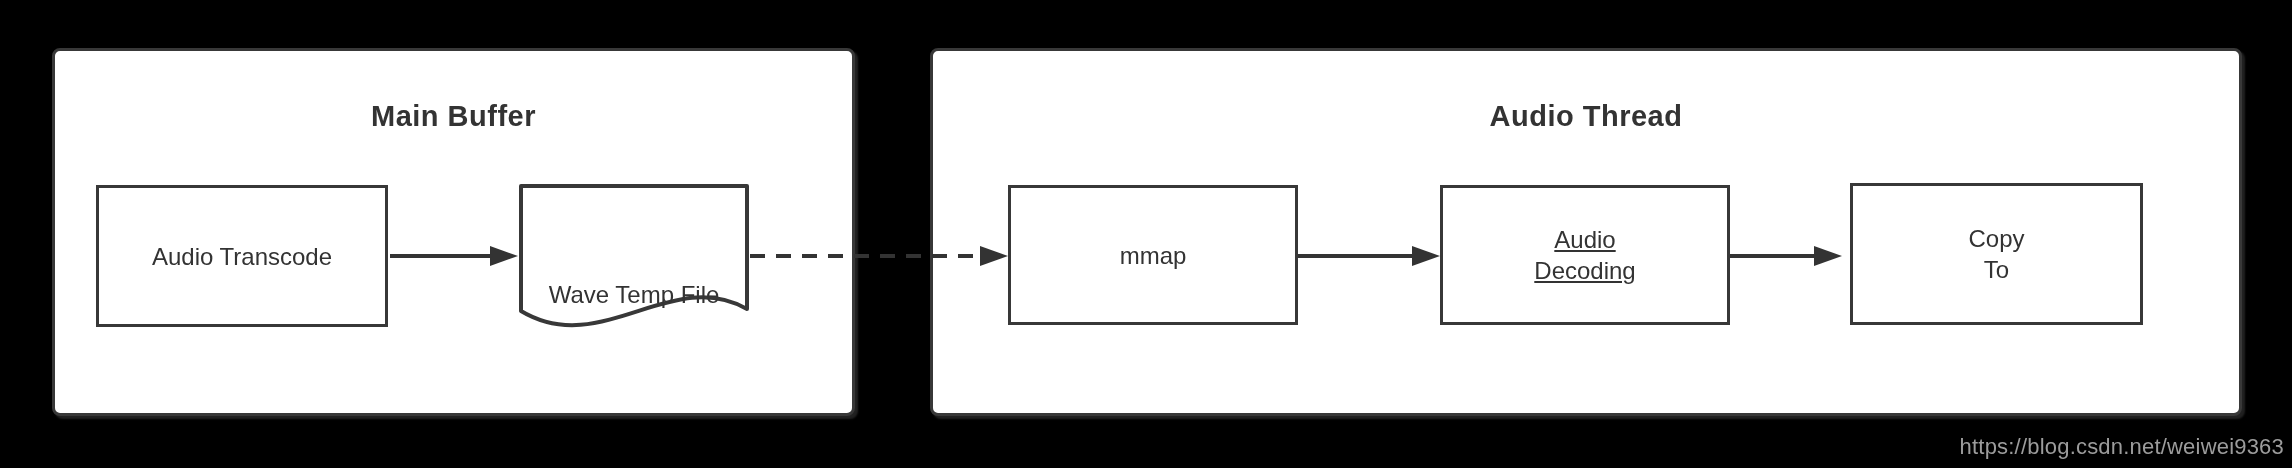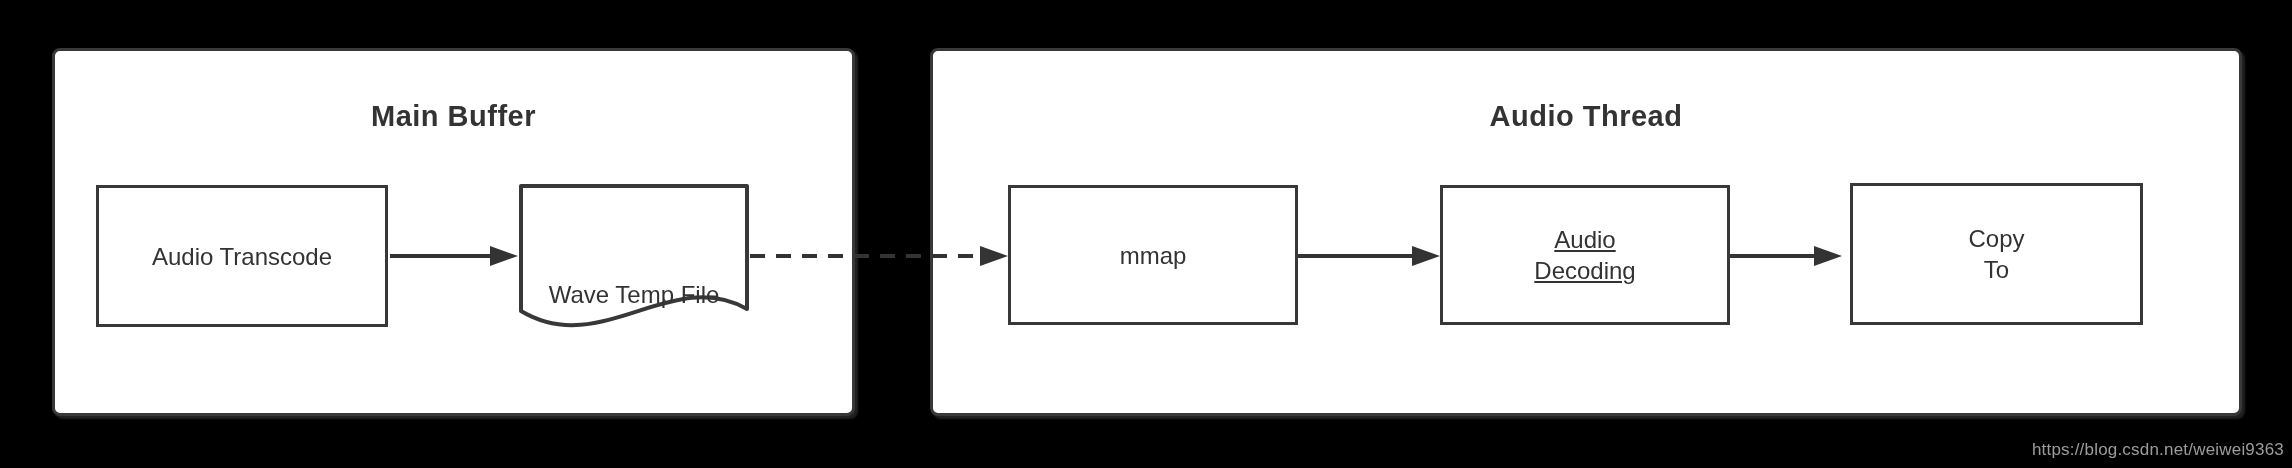--- a/index.html
+++ b/index.html
@@ -77,21 +77,21 @@
   #edges {
     position: absolute;
     left: 0; top: 0;
     width: 2292px; height: 468px;
     pointer-events: none;
   }
   #watermark {
     position: absolute;
     right: 8px;
     bottom: 8px;
-    font-size: 17px;
+    font-size: 22px;
     color: #9c9c9c;
     letter-spacing: 0.2px;
   }
 </style>
 </head>
 <body>
 
 <div id="stage">
 
   <div class="panel" id="panel-main">

